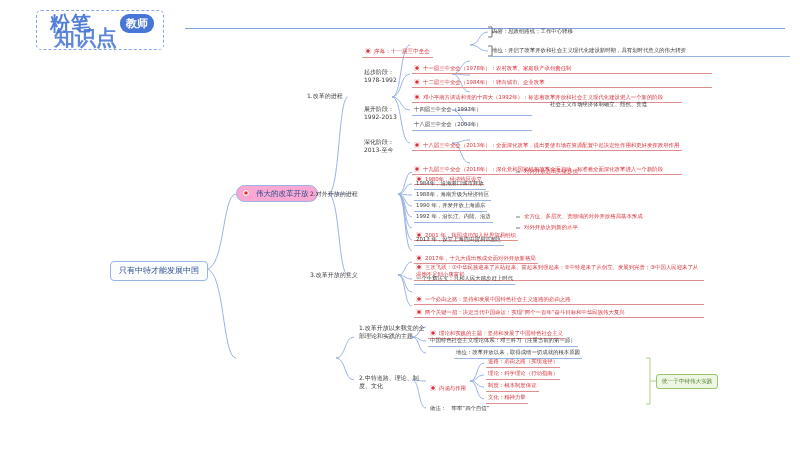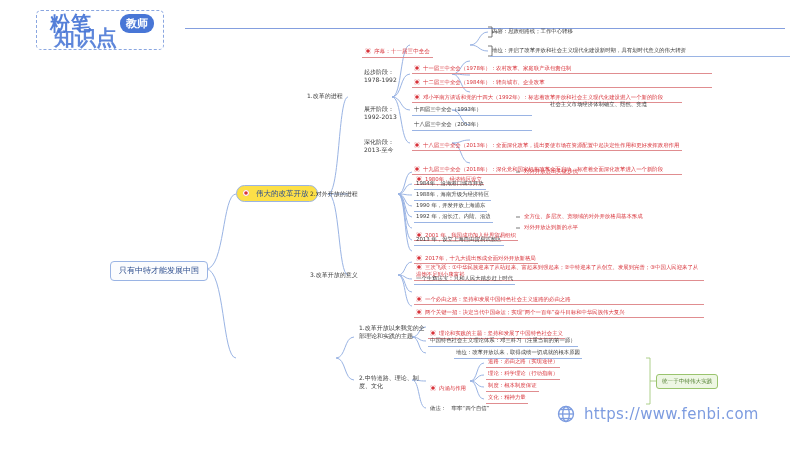--- a/index.html
+++ b/index.html
@@ -32,21 +32,21 @@
   #wires{position:absolute;left:0;top:0;width:800px;height:450px;pointer-events:none;}
 
   
   .node{position:absolute;box-sizing:border-box;white-space:nowrap;line-height:1.25;}
 
   .n-root{
     border:1px solid #9ab4e4;border-radius:4px;background:#fbfcfe;
     font-size:8px;color:#2f4f8f;padding:4px 8px;
   }
   .n-l1{
-    border:1px solid #9ab4e4;border-radius:11px;background:#fde047;
+    border:1px solid #9ab4e4;border-radius:11px;background:#f9a8d4;
     font-size:7.5px;color:#2f4f8f;padding:3px 8px 3px 6px;
     display:flex;align-items:center;gap:4px;
   }
   .n-l2{font-size:6px;color:#3a3a3a;padding:2px 2px;white-space:pre-line;line-height:1.35;}
   .n-l3{
     font-size:5.6px;color:#2b2b2b;padding:2px 3px;
     border-bottom:.8px solid #9ab4e4;white-space:pre-line;line-height:1.35;
   }
   .n-l3.red{color:#d8333a;border-bottom-color:#e08d90;}
   .n-leaf{font-size:5.4px;color:#3a3a3a;white-space:pre-line;line-height:1.4;padding:1px 2px;}
@@ -241,24 +241,14 @@
     <span class="dot dot-red"></span><span>内涵与作用</span>
   </div>
   <div class="node n-leaf ul-red red" style="left:486px;top:357px;">道路：必由之路（实现途径）</div>
   <div class="node n-leaf ul-red red" style="left:486px;top:369px;">理论：科学理论（行动指南）</div>
   <div class="node n-leaf ul-red red" style="left:486px;top:381px;">制度：根本制度保证</div>
   <div class="node n-leaf ul-red red" style="left:486px;top:393px;">文化：精神力量</div>
   <div class="node n-green" style="left:656px;top:374px;">统一于中特伟大实践</div>
 
   <div class="node n-leaf" style="left:428px;top:404px;">做法：　牢牢“四个自信”</div>
 
-  <div class="footer">
-    <svg class="globe" viewBox="0 0 24 24" fill="none" stroke="#7d9ce0" stroke-width="1.6">
-      <circle cx="12" cy="12" r="9"></circle>
-      <ellipse cx="12" cy="12" rx="4" ry="9"></ellipse>
-      <line x1="3" y1="12" x2="21" y2="12"></line>
-      <line x1="4.6" y1="6.6" x2="19.4" y2="6.6"></line>
-      <line x1="4.6" y1="17.4" x2="19.4" y2="17.4"></line>
-    </svg>
-    <span class="footer-url">https://www.fenbi.com</span>
-  </div>
 
 </div>
 
 </body></html>

